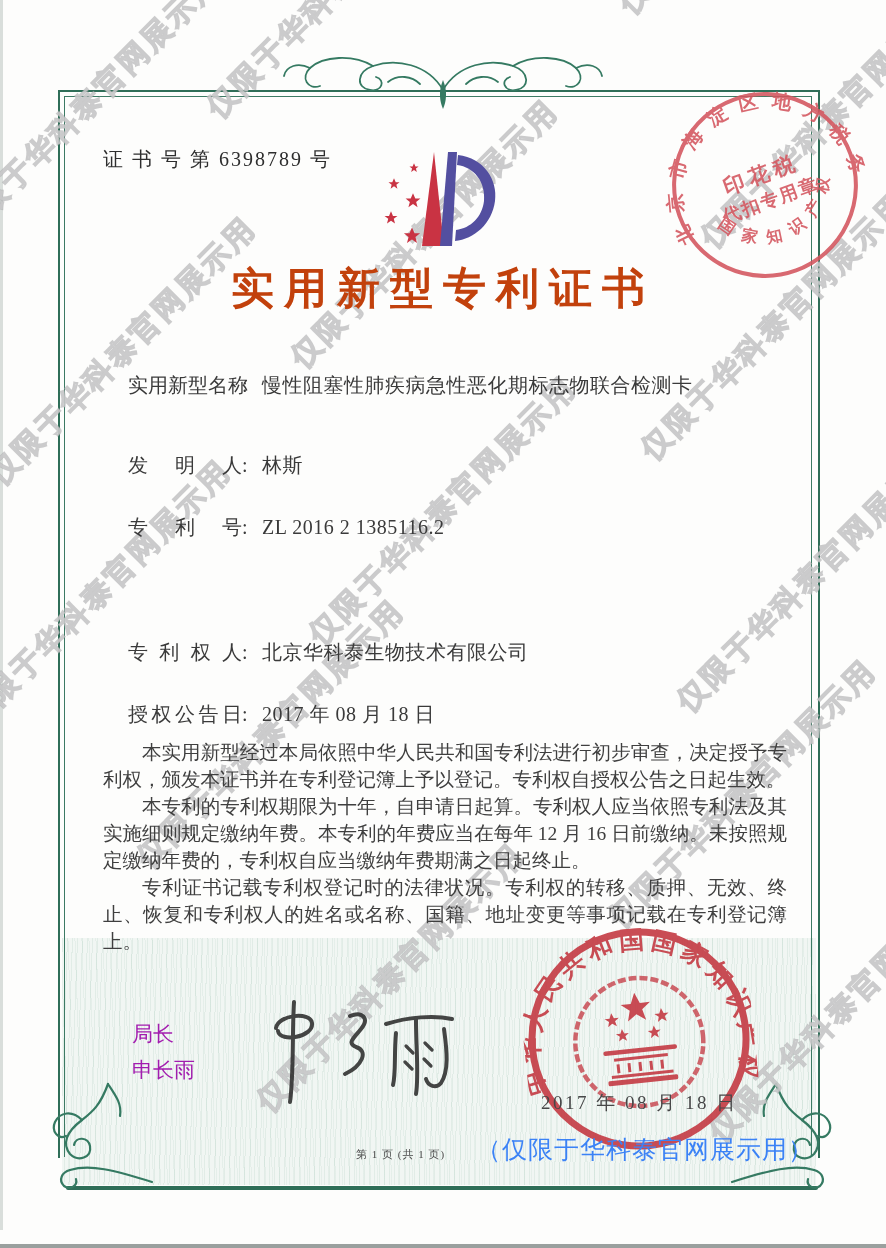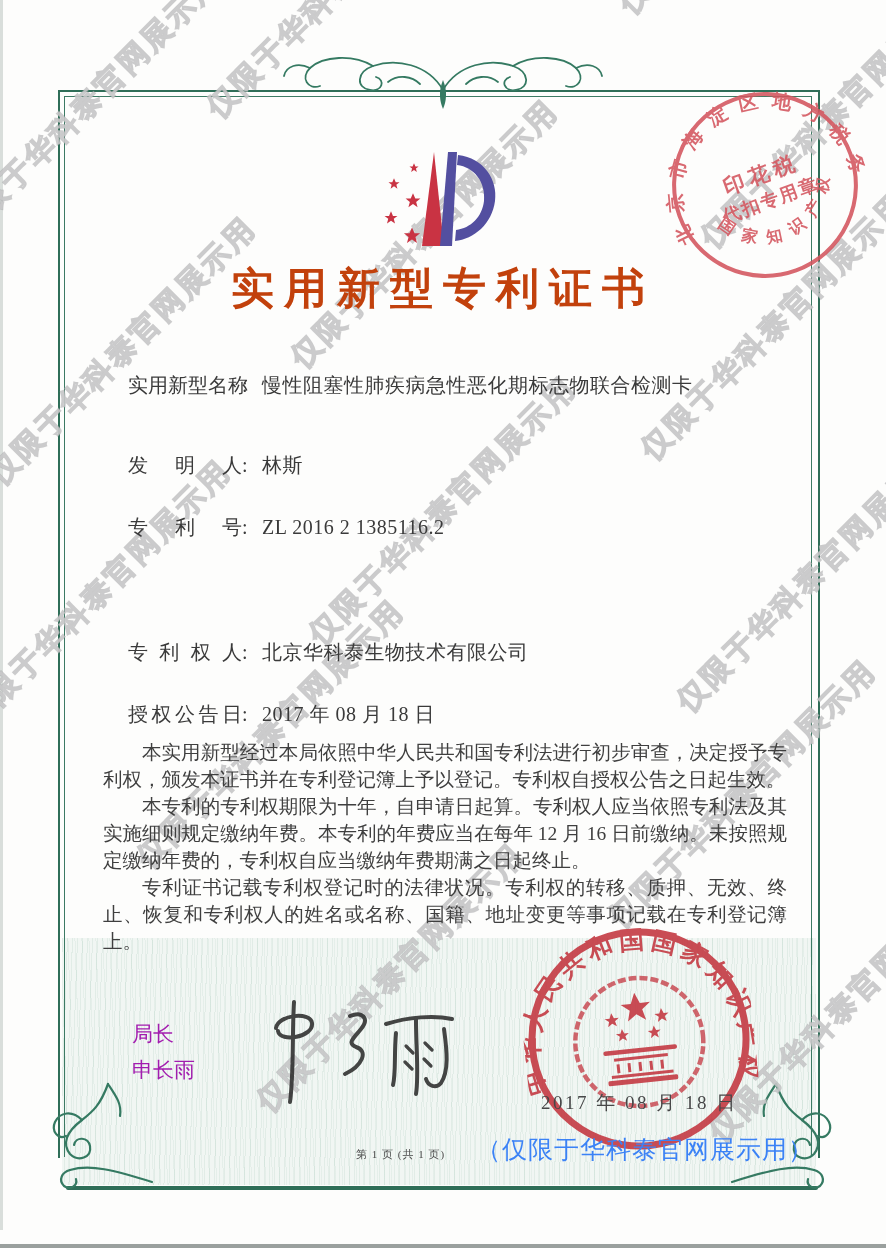--- a/index.html
+++ b/index.html
@@ -119,20 +119,21 @@
   <svg class="abs corner-fl" style="left:730px;top:1082px;transform:scaleX(-1)" width="104" height="112" viewBox="0 0 104 112">
     <g stroke="#357a62" stroke-width="2.2" fill="none" stroke-linecap="round">
       <path d="M58,2 C50,24 42,30 32,38 C16,50 12,62 20,72 C28,80 42,76 40,64 C38,55 26,54 24,63"></path>
       <path d="M32,38 C22,28 10,30 5,40 C1,49 8,58 16,54"></path>
       <path d="M20,88 C40,82 64,88 102,100"></path>
       <path d="M20,88 C12,90 8,98 14,104 C20,108 28,104 26,97"></path>
       <path d="M58,2 C66,14 72,22 70,34"></path>
     </g>
   </svg>
 
+  <div class="abs cert-no">证 书 号 第 6398789 号</div>
 
   <svg class="abs logo-svg" width="128" height="102" viewBox="0 0 128 102">
     <g fill="#c93343">
       <use href="#star" transform="translate(40,88) scale(0.85)"></use>
       <use href="#star" transform="translate(19,70) scale(0.68)"></use>
       <use href="#star" transform="translate(41,53) scale(0.78)"></use>
       <use href="#star" transform="translate(22,36) scale(0.58)"></use>
       <use href="#star" transform="translate(42,20) scale(0.48)"></use>
     </g>
     <path d="M62,4 L72,98 L50,98 Z" fill="#c93343"></path>

